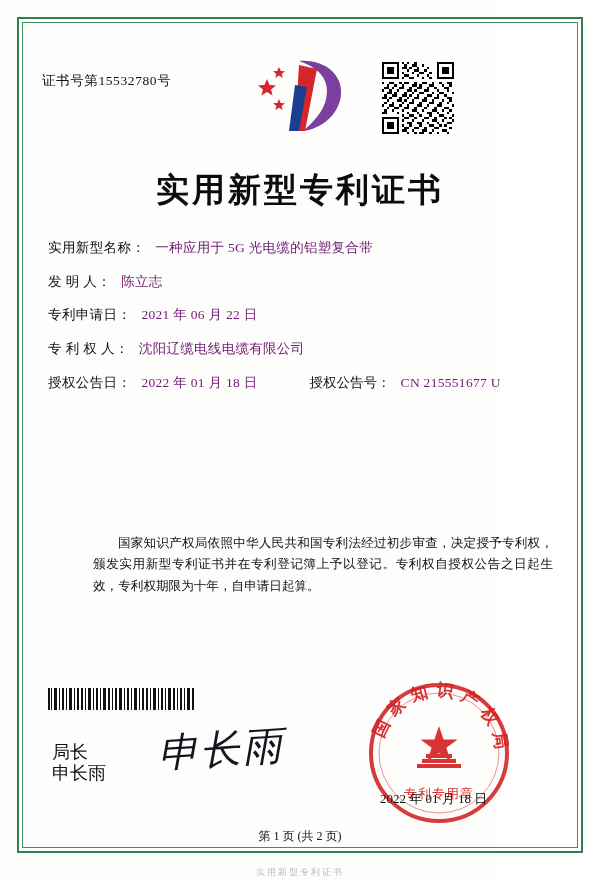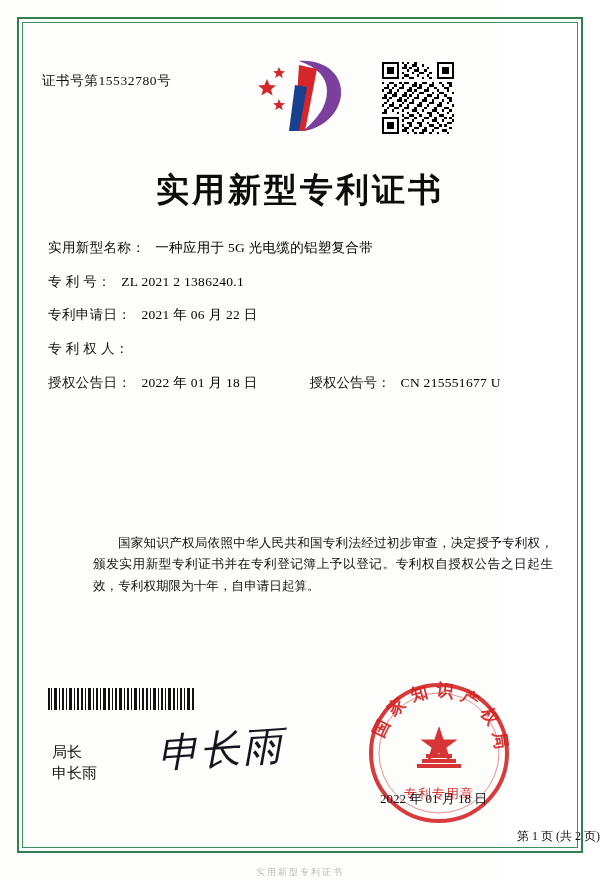--- a/index.html
+++ b/index.html
@@ -92,21 +92,21 @@
     font-size: 13.5px;
     line-height: 1.2;
   }
   .field-label {
     white-space: pre;
     color: #111;
     letter-spacing: 0.4px;
   }
   .field-value {
     margin-left: 10px;
-    color: #000000;
+    color: #701a75;
     letter-spacing: 0.3px;
   }
   .field-row.double .field-label2 {
     margin-left: 52px;
     white-space: pre;
     color: #111;
   }
 
   
   .paras {
@@ -133,21 +133,21 @@
     width: 148px;
     height: 22px;
   }
   .barcode svg { display: block; }
 
   
   .sig-label {
     position: absolute;
     left: 52px;
     top: 742px;
-    font-size: 15px;
+    font-size: 18px;
     line-height: 21px;
     color: #111;
   }
   .sig-hand {
     position: absolute;
     left: 158px;
     top: 722px;
     font-size: 40px;
     color: #15151f;
     font-family: "DejaVu Serif", serif;
@@ -172,21 +172,21 @@
     color: #111;
     background: transparent;
   }
 
   
   .page-footer {
     position: absolute;
     left: 0;
     top: 828px;
     width: 600px;
-    text-align: right;
+    text-align: center;
     font-size: 12px;
     color: #111;
   }
   .bottom-faint {
     position: absolute;
     left: 0;
     top: 866px;
     width: 600px;
     text-align: center;
     font-size: 9px;
@@ -411,29 +411,30 @@
   </div>
 
   <div class="title">实用新型专利证书</div>
 
   <div class="fields">
     <div class="field-row">
       <span class="field-label">实用新型名称：</span>
       <span class="field-value">一种应用于 5G 光电缆的铝塑复合带</span>
     </div>
     <div class="field-row">
-      <span class="field-label">专 利 号：</span>
-      <span class="field-value">ZL 2021 2 1386240.1</span>
+      <span class="field-label">发 明 人：</span>
+      <span class="field-value">陈立志</span>
     </div>
     <div class="field-row">
       <span class="field-label">专利申请日：</span>
       <span class="field-value">2021 年 06 月 22 日</span>
     </div>
     <div class="field-row">
       <span class="field-label">专 利 权 人：</span>
+      <span class="field-value">沈阳辽缆电线电缆有限公司</span>
     </div>
     <div class="field-row double">
       <span class="field-label">授权公告日：</span>
       <span class="field-value">2022 年 01 月 18 日</span>
       <span class="field-label2">授权公告号：</span>
       <span class="field-value">CN 215551677 U</span>
     </div>
   </div>
 
   <div class="paras">

